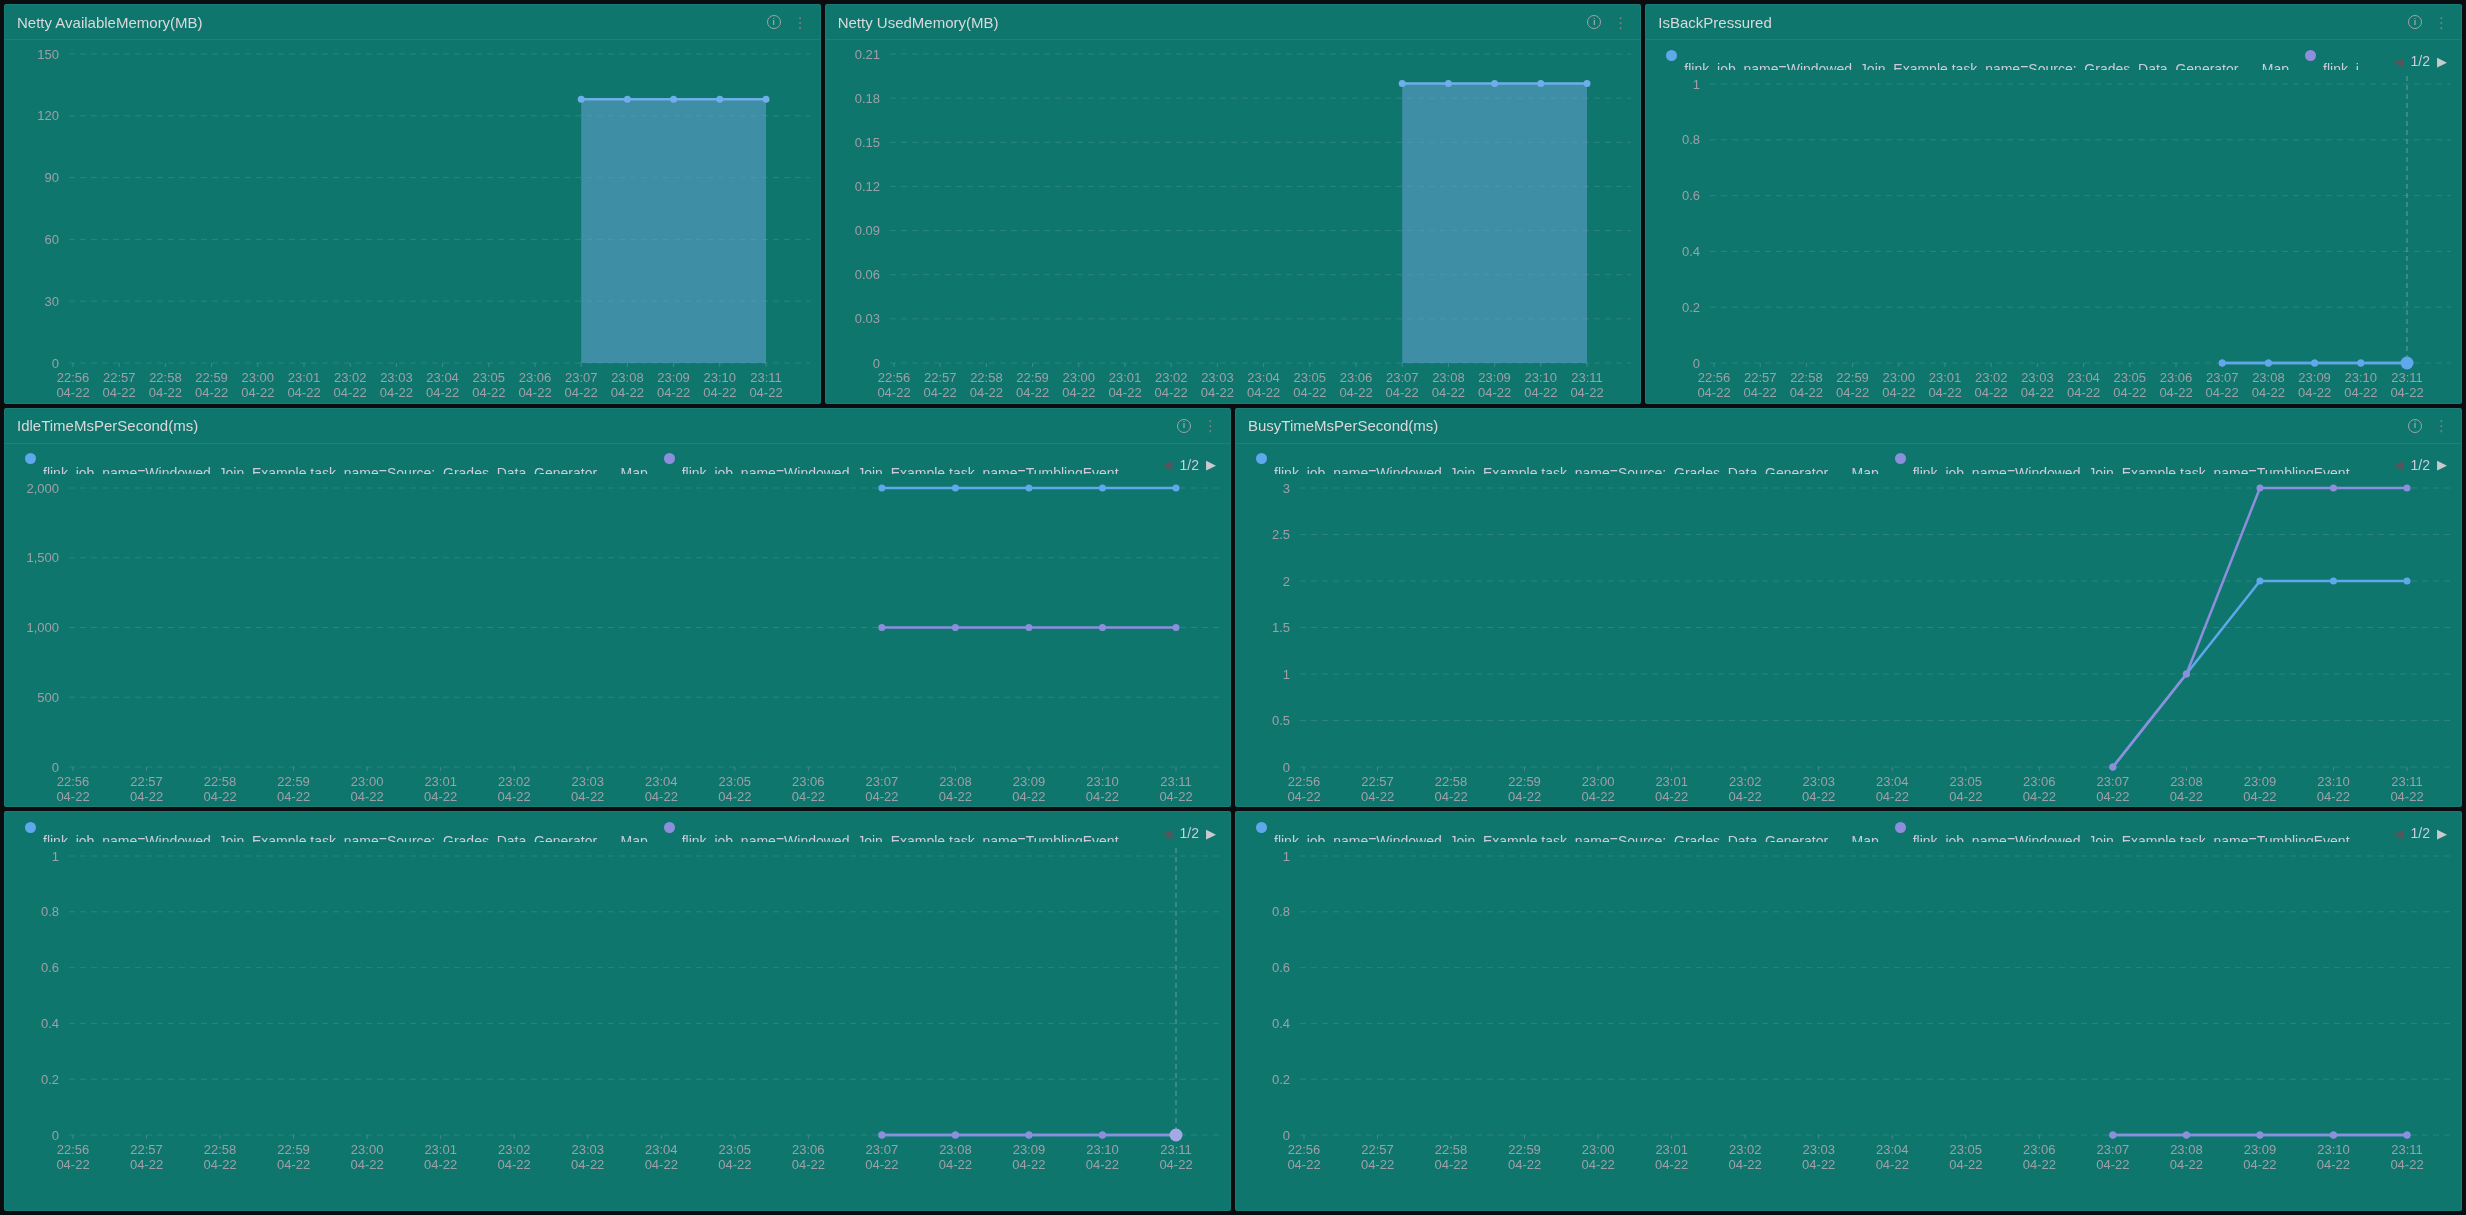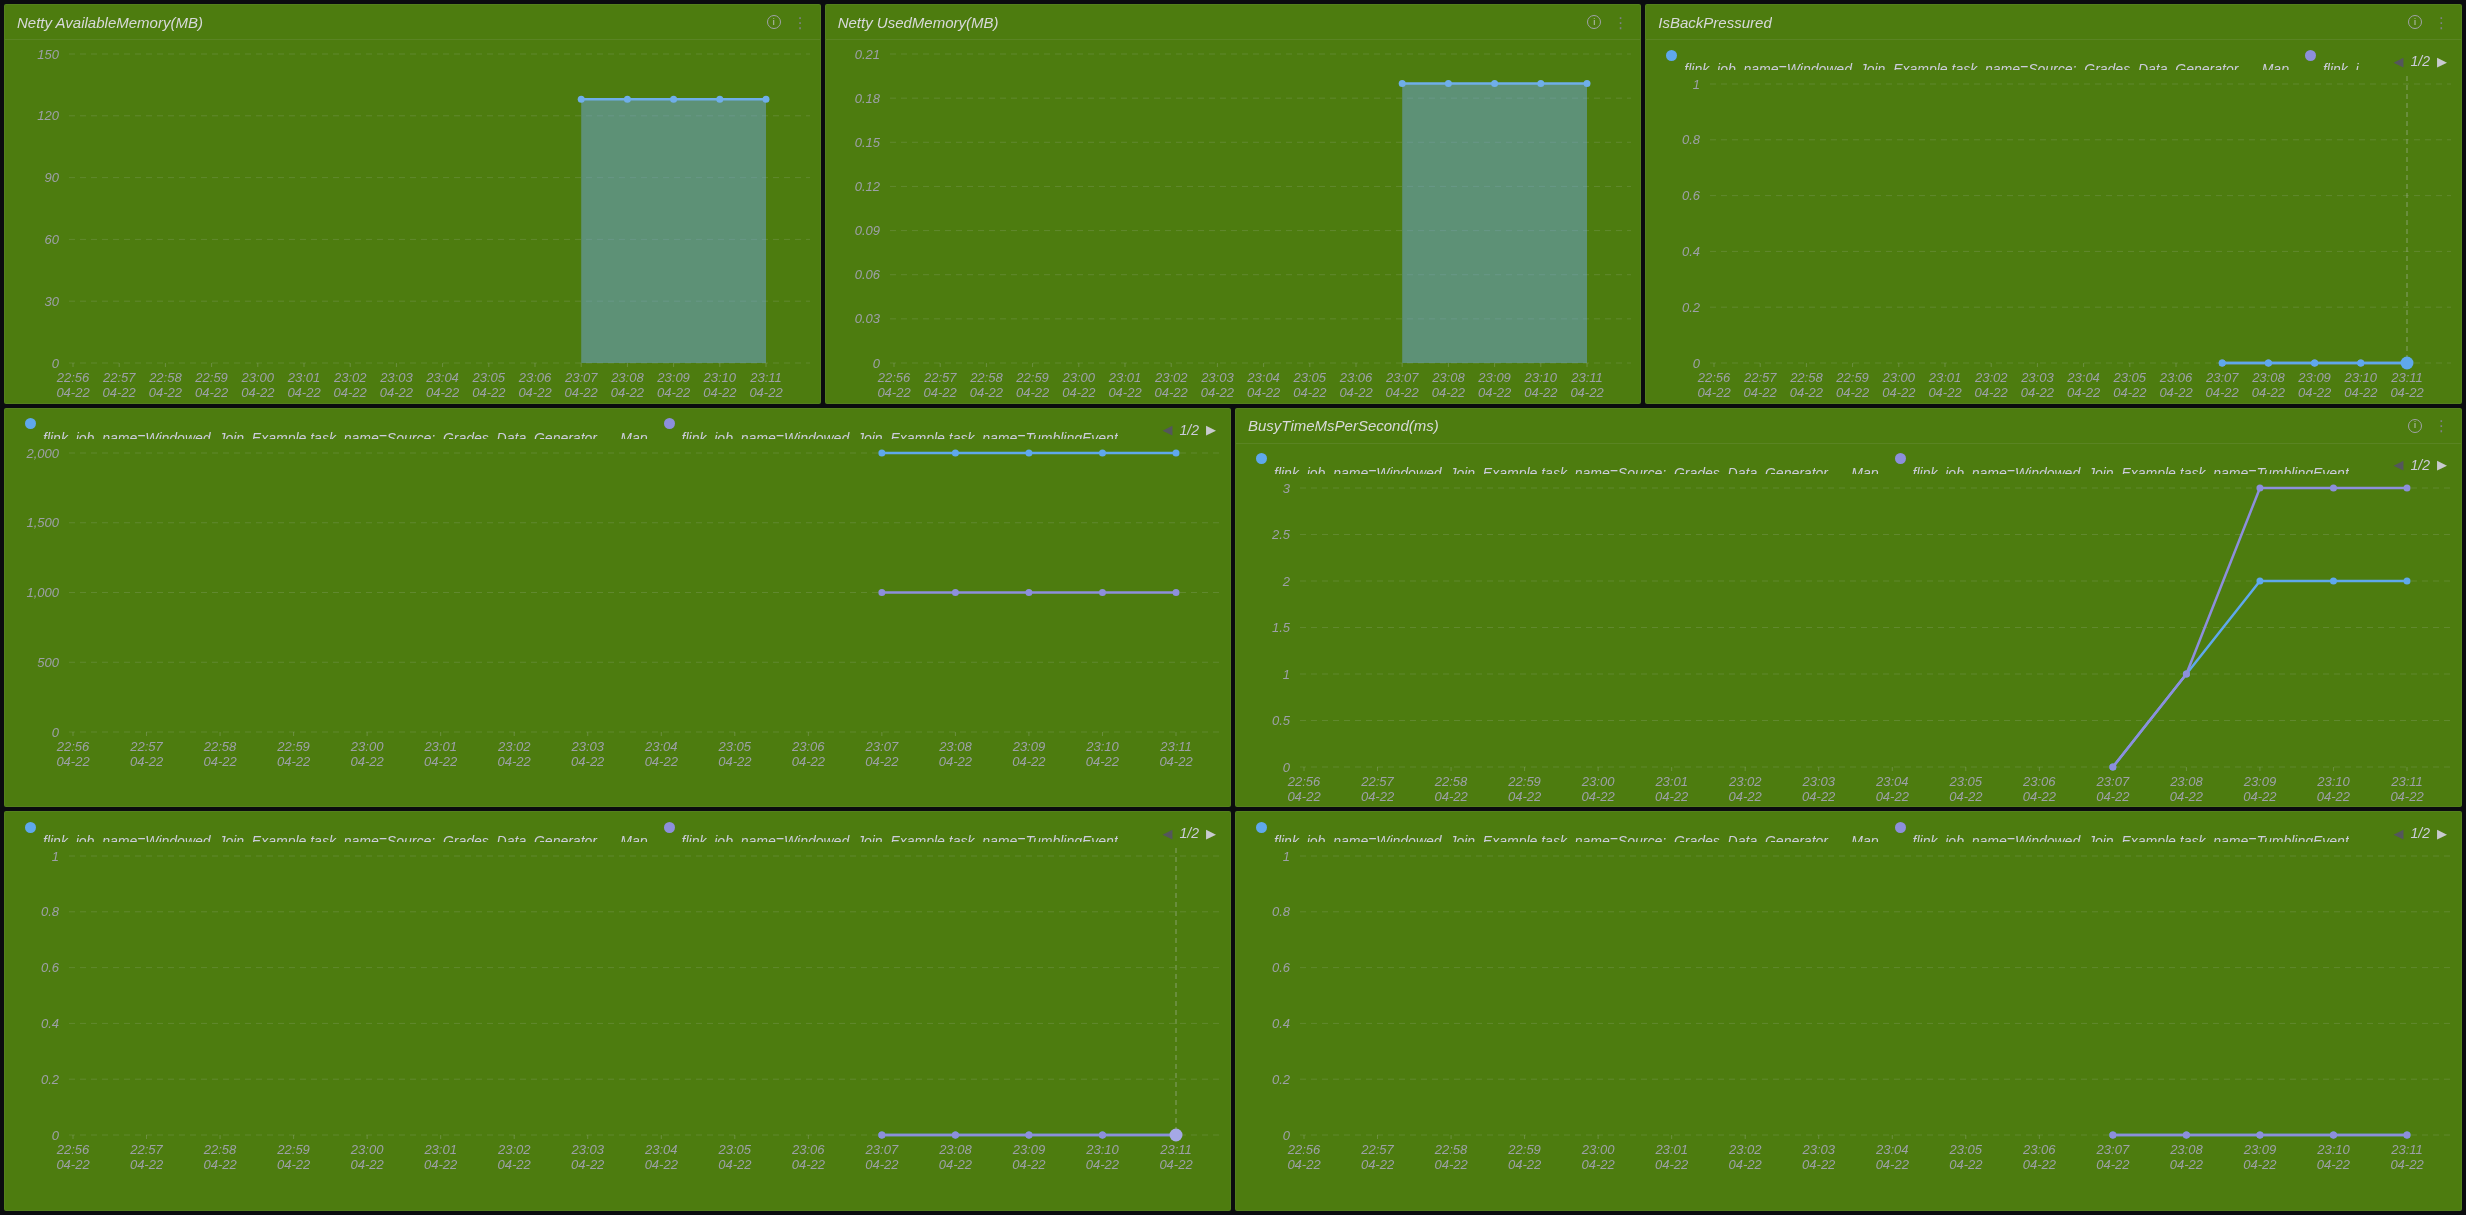--- a/index.html
+++ b/index.html
@@ -1,20 +1,20 @@
 <!DOCTYPE html>
 <html><head>
 <meta charset="utf-8">
 <style>
   html,body{margin:0;padding:0;width:2466px;height:1215px;overflow:hidden;background:#0b0c0f;
     font-family:"Liberation Sans","DejaVu Sans",sans-serif;}
   .dashboard{width:2466px;height:1215px;box-sizing:border-box;padding:4px;display:flex;flex-direction:column;gap:4px;}
   .row{display:flex;gap:4px;flex:1;min-height:0;}
-  .panel{flex:1;min-width:0;background:#4d7c0f;border:1px solid rgba(204,204,220,0.07);border-radius:2px;
-    display:flex;flex-direction:column;position:relative;font-style:italic;}
+  .panel{flex:1;min-width:0;background:#0f766e;border:1px solid rgba(204,204,220,0.07);border-radius:2px;
+    display:flex;flex-direction:column;position:relative;}
   .panel-header{height:34px;flex:0 0 34px;display:flex;align-items:center;padding:0 12px;
     border-bottom:1px solid rgba(204,204,220,0.10);}
   .panel-title{font-size:15px;font-weight:500;color:#d8d9da;white-space:nowrap;overflow:hidden;cursor:pointer;}
   .header-icons{margin-left:auto;display:flex;align-items:center;gap:12px;color:#9da0a8;}
   .icon-info{width:14px;height:14px;border:1.4px solid #a0a2a9;border-radius:50%;display:inline-flex;
     align-items:center;justify-content:center;font-size:9px;font-style:normal;color:#c5c7cc;cursor:pointer;box-sizing:border-box;}
   .icon-info::before{content:"i";line-height:1;}
   .icon-kebab{font-size:15px;color:#7e8087;cursor:pointer;line-height:1;}
   .icon-kebab::before{content:"\22EE";}
   .legend{height:30px;flex:0 0 30px;display:flex;align-items:center;gap:16px;padding:0 10px 0 20px;overflow:hidden;}
@@ -305,20 +305,27 @@
             <line x1="761" y1="6" x2="761" y2="293" stroke="rgba(204,204,220,0.45)" stroke-width="1" stroke-dasharray="5 4"></line>
             <circle cx="761" cy="293" r="6.5" fill="#5FA8EC"></circle>
           </svg>
         </div>
     </section>
   </div>
 
   <div class="row">
 
     <section class="panel">
+      <div class="panel-header">
+        <span class="panel-title">IdleTimeMsPerSecond(ms)</span>
+        <span class="header-icons">
+          <span class="icon-info"></span>
+          <span class="icon-kebab"></span>
+        </span>
+      </div>
       <div class="legend">
         <span class="legend-item">
           <span class="legend-dot" style="background: rgb(95, 168, 236);"></span>
           <span class="legend-label">flink_job_name=Windowed_Join_Example,task_name=Source:_Grades_Data_Generator___Map</span>
         </span>
         <span class="legend-item trunc">
           <span class="legend-dot" style="background: rgb(141, 143, 220);"></span>
           <span class="legend-label">flink_job_name=Windowed_Join_Example,task_name=TumblingEvent</span>
         </span>
         <span class="legend-pager">

